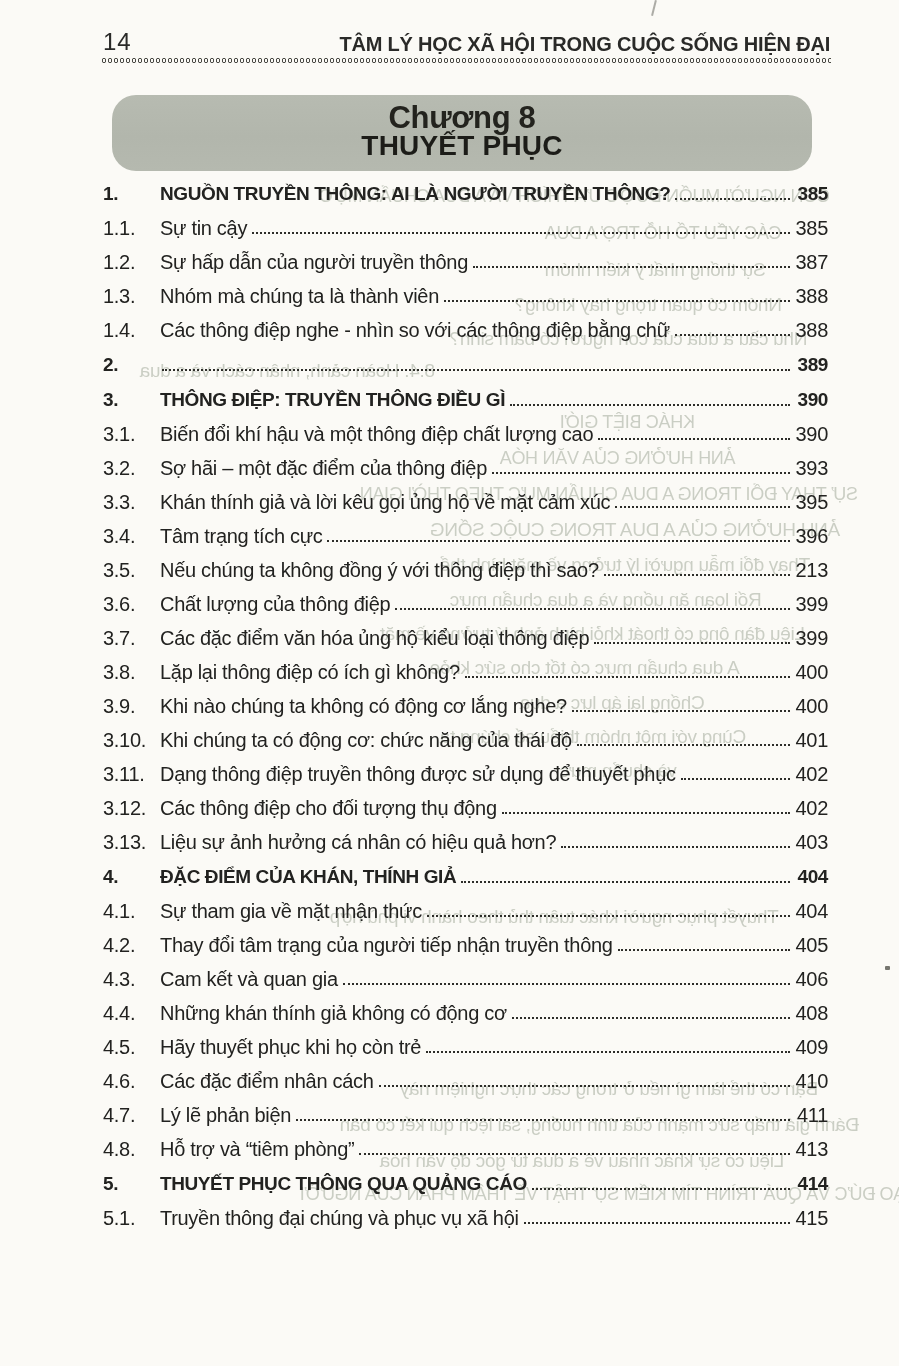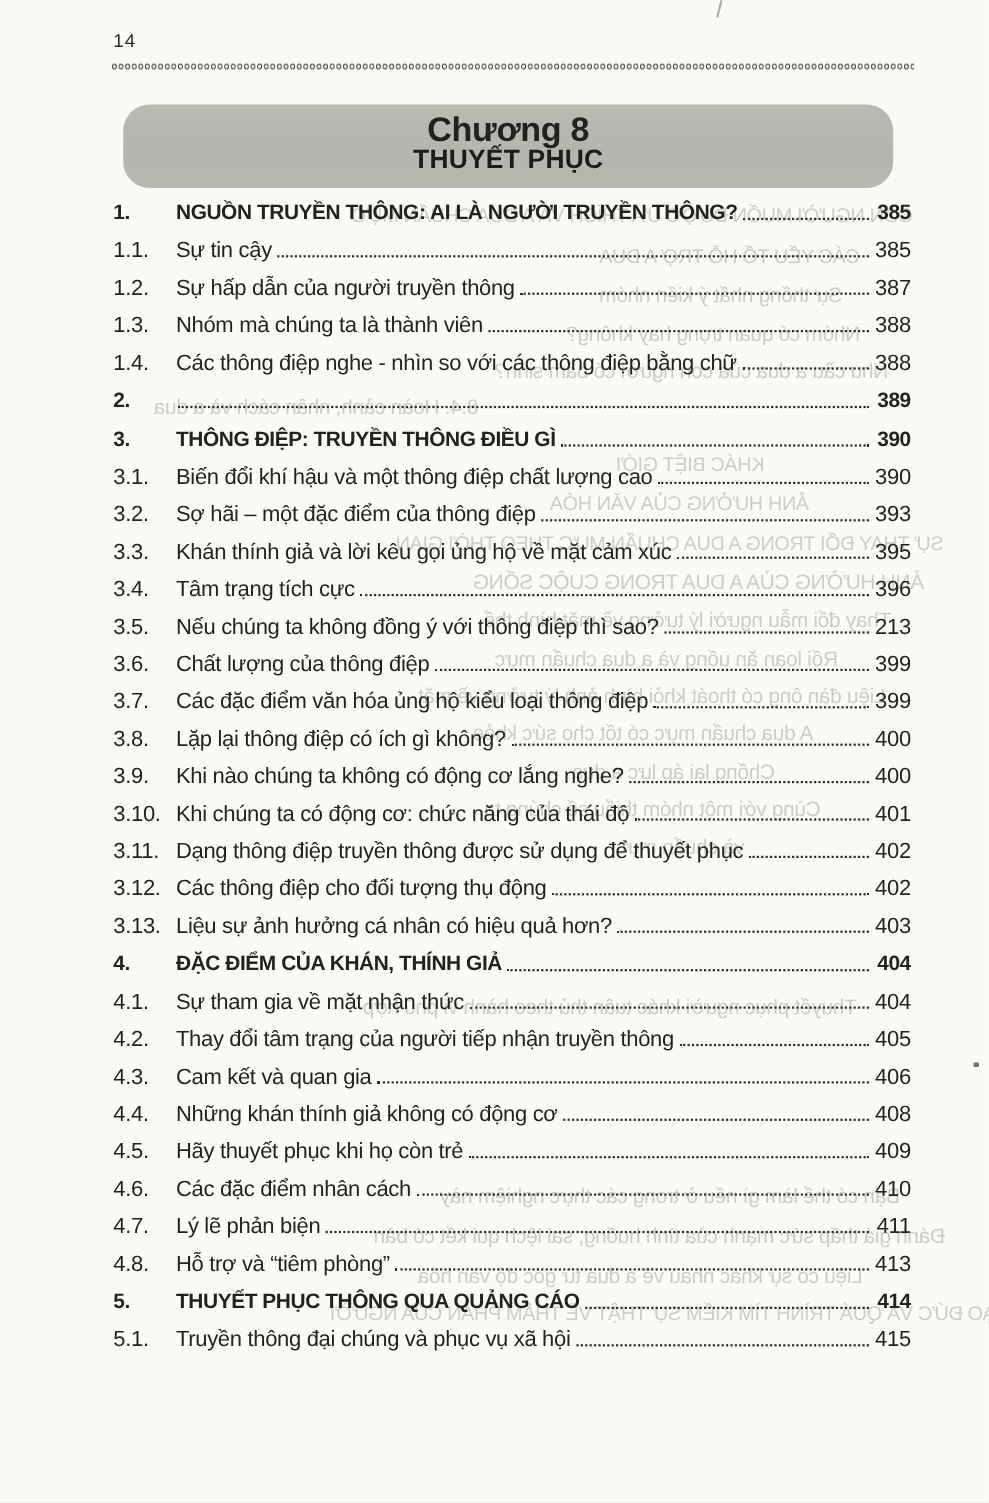--- a/index.html
+++ b/index.html
@@ -11,41 +11,41 @@
     font-family:"Liberation Sans", sans-serif;
     color:#222220;
     overflow:hidden;
   }
 
   
   .header-row {
     position:absolute; left:103px; top:28px; width:727px;
     display:flex; justify-content:space-between; align-items:flex-end;
   }
-  .page-num { font-size:17px; letter-spacing:1px; color:#2a2a28; }
+  .page-num { font-size:24px; letter-spacing:1px; color:#2a2a28; }
   .running-title {
     font-size:20px; font-weight:bold; letter-spacing:-0.2px;
     color:#2a2a28; white-space:nowrap;
   }
   .header-rule {
     position:absolute; left:101px; top:57px; width:730px; height:7px;
     background-image: radial-gradient(ellipse 46% 44% at 50% 50%,
       rgba(0,0,0,0) 50%, #4a4a45 54%, #4a4a45 82%, rgba(0,0,0,0) 86%);
     background-size:6px 7px; background-repeat:repeat-x;
   }
 
   
   .chapter-box {
     position:absolute; left:112px; top:95px; width:700px; height:76px;
     background:linear-gradient(180deg,#b7bbb1 0%, #b2b6ac 55%, #b5b9af 100%);
     border-radius:24px;
     display:flex; flex-direction:column; justify-content:center; align-items:center;
   }
   .chapter-label { font-size:31px; font-weight:bold; color:#23231e; letter-spacing:-0.3px; line-height:26px; }
-  .chapter-title { font-size:24px; font-weight:bold; color:#1c1c18; letter-spacing:0.2px; line-height:30px; }
+  .chapter-title { font-size:28px; font-weight:bold; color:#1c1c18; letter-spacing:0.2px; line-height:30px; }
 
   
   .toc { position:absolute; left:103px; top:183px; width:725px; }
   .row {
     display:flex; align-items:flex-end;
     font-size:20px; line-height:22px; height:22px;
     margin-bottom:12px; letter-spacing:-0.3px;
     white-space:nowrap;
   }
   .row.main { font-weight:bold; font-size:19px; letter-spacing:-0.4px; margin-top:13px; }
@@ -104,20 +104,21 @@
       <span class="ghost" style="top: 760px; left: 560px; font-size: 19px;">và chuẩn mực</span>
       <span class="ghost" style="top: 906px; left: 330px; font-size: 19px;">Thuyết phục người khác tuân thủ theo hành vi phù hợp</span>
       <span class="ghost" style="top: 1078px; left: 400px; font-size: 19px;">Bạn có thể làm gì nếu ở trong các thực nghiệm này</span>
       <span class="ghost" style="top: 1114px; left: 340px; font-size: 19px;">Đánh giá thấp sức mạnh của tình huống, sai lệch qui kết có bản</span>
       <span class="ghost" style="top: 1150px; left: 380px; font-size: 19px;">Liệu có sự khác nhau về a dua từ góc độ văn hóa</span>
       <span class="ghost" style="top: 1184px; left: 300px; font-size: 18px;">ĐẠO ĐỨC VÀ QUÁ TRÌNH TÌM KIẾM SỰ THẬT VỀ THẨM PHÁN CỦA NGƯỜI</span>
     </div>
 
   <div class="header-row">
     <span class="page-num">14</span>
+    <span class="running-title">TÂM LÝ HỌC XÃ HỘI TRONG CUỘC SỐNG HIỆN ĐẠI</span>
   </div>
   <div class="header-rule"></div>
 
   <div class="chapter-box">
     <span class="chapter-label">Chương 8</span>
     <span class="chapter-title">THUYẾT PHỤC</span>
   </div>
 
   <div class="toc" id="toc-list">
       <div class="row main">

